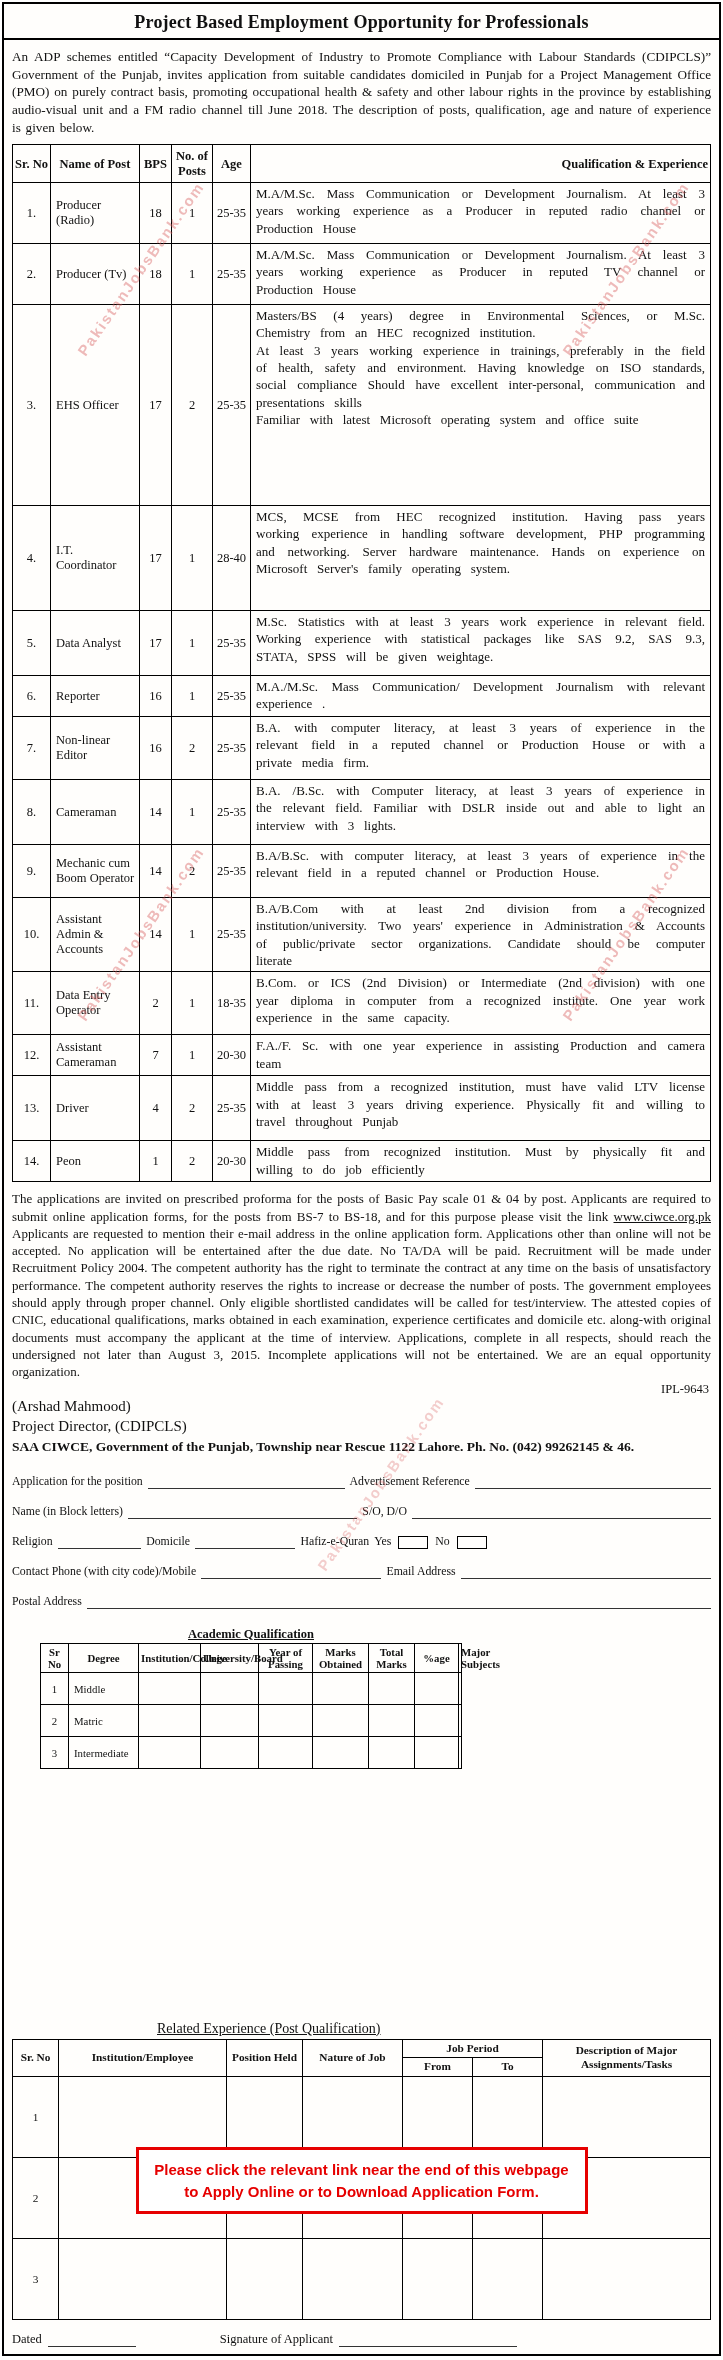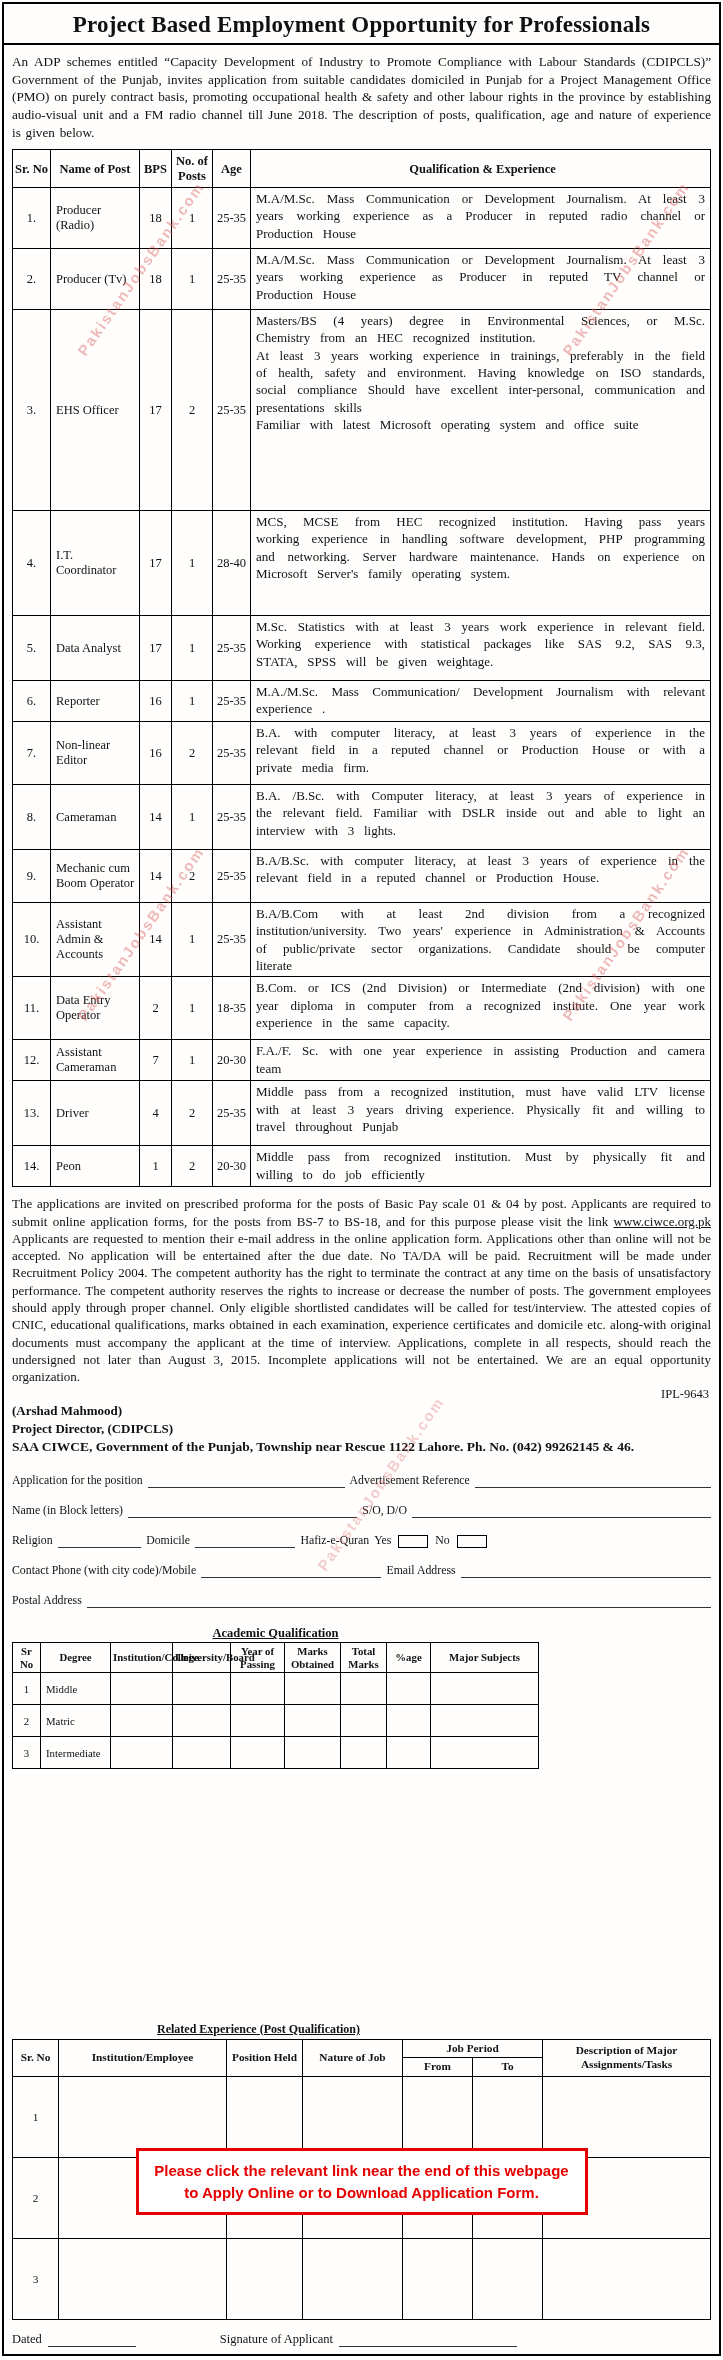--- a/index.html
+++ b/index.html
@@ -2,29 +2,29 @@
 <html><head>
 <meta charset="utf-8">
 <style>
   html,body{margin:0;padding:0;background:#fff;}
   .page{
     width:719px;height:2354px;margin:2px auto;box-sizing:border-box;
     border:2px solid #000;padding:5px 8px;background:#fffefc;color:#111;
     font-family:"Liberation Serif",serif;
     display:flex;flex-direction:column;position:relative;overflow:hidden;
   }
-  .title{font-size:23px;font-weight:bold;text-align:center;
+  .title{font-size:18px;font-weight:bold;text-align:center;
     margin:0 -8px 6px;padding:3px 8px 5px;border-bottom:2px solid #000;letter-spacing:.2px;}
   .intro{font-size:13.2px;line-height:1.34;text-align:justify;margin:2px 0 8px;word-spacing:1.5px;}
 
   table{border-collapse:collapse;}
   .posts{width:100%;table-layout:fixed;}
   .posts th,.posts td{border:1.2px solid #000;padding:2px 3px;vertical-align:middle;}
   .posts th{font-size:12.5px;font-weight:bold;text-align:center;padding:4px 2px;line-height:1.15;}
-  .posts th.ql{text-align:center;padding-left:6px;}
+  .posts th.ql{text-align:right;padding-left:6px;}
   .posts td.c{text-align:center;font-size:12.5px;}
   .posts td.post{font-size:12.5px;line-height:1.2;padding-left:5px;}
   .posts td.qual{font-size:13px;line-height:1.33;text-align:justify;vertical-align:top;
     white-space:pre-line;word-spacing:6.5px;padding:2px 5px;}
   .posts tbody tr:nth-child(1) td{height:56px}
   .posts tbody tr:nth-child(2) td{height:56px}
   .posts tbody tr:nth-child(3) td{height:196px}
   .posts tbody tr:nth-child(4) td{height:100px}
   .posts tbody tr:nth-child(5) td{height:60px}
   .posts tbody tr:nth-child(6) td{height:36px}
@@ -35,45 +35,45 @@
   .posts tbody tr:nth-child(11) td{height:58px}
   .posts tbody tr:nth-child(12) td{height:36px}
   .posts tbody tr:nth-child(13) td{height:60px}
   .posts tbody tr:nth-child(14) td{height:36px}
 
   .terms{font-size:13px;line-height:1.33;text-align:justify;margin:8px 0 0;word-spacing:.5px;}
   .link{text-decoration:underline;cursor:pointer;}
 
   .sig-block{position:relative;margin-top:4px;}
   .refcode{position:absolute;top:-2px;right:2px;font-size:12.5px;}
-  .sig-name,.sig-desig{font-weight:bold;font-size:13px;line-height:1.32;}
+  .sig-name,.sig-desig{font-weight:normal;font-size:15px;line-height:1.32;}
   .sig-name{margin-top:13px;}
   .sig-addr{font-weight:bold;font-size:13.5px;line-height:1.3;margin-top:1px;}
 
   .form{margin-top:16px;font-size:11.8px;}
   .frow{display:flex;align-items:flex-end;margin-top:15px;gap:5px;}
   .frow.first{margin-top:2px;}
   .fl{white-space:nowrap;}
   .fill{border-bottom:1px solid #333;height:13px;flex:1;}
   .f045{flex:.45}.f05{flex:.5}.f06{flex:.6}.f09{flex:.9}.f1{flex:1}.f11{flex:1.1}
   .f115{flex:1.15}.f12{flex:1.2}.f125{flex:1.25}.f15{flex:1.5}
   .spacer{flex:1.3;height:13px;}
   .spacer-s{flex:.3;height:13px;}
   .chk{width:30px;height:13px;border:1.2px solid #000;box-sizing:border-box;margin:0 2px;}
 
-  .acad-wrap{width:527px;margin-top:18px;}
+  .acad-wrap{width:422px;margin-top:18px;margin-left:28px;}
   .acad-title{text-align:center;font-weight:bold;font-size:12.5px;text-decoration:underline;margin-bottom:1px;}
   .acad{width:100%;table-layout:fixed;}
   .acad th,.acad td{border:1.1px solid #000;font-size:10.8px;padding:2px;text-align:center;vertical-align:middle;}
   .acad th{font-weight:bold;line-height:1.15;}
   .acad tbody td{height:27px;}
   .acad td.l{text-align:left;padding-left:5px;}
 
   .exp-wrap{margin-top:auto;position:relative;}
-  .exp-title{font-weight:bold;font-size:12px;text-decoration:underline;margin:0 0 2px 145px;}
+  .exp-title{font-weight:normal;font-size:14px;text-decoration:underline;margin:0 0 2px 145px;}
   .exp{width:100%;table-layout:fixed;}
   .exp th,.exp td{border:1.1px solid #000;font-size:11.3px;padding:2px;text-align:center;vertical-align:middle;}
   .exp thead th{line-height:1.2;}
   .exp tbody td{height:76px;}
 
   .overlay{position:absolute;top:126px;left:50%;transform:translateX(-50%);
     width:452px;box-sizing:border-box;background:#fff;border:3px solid #e60000;
     color:#e60000;font-family:"Liberation Sans",sans-serif;font-weight:bold;
     font-size:15px;line-height:1.45;text-align:center;padding:9px 12px;z-index:6;}
 

